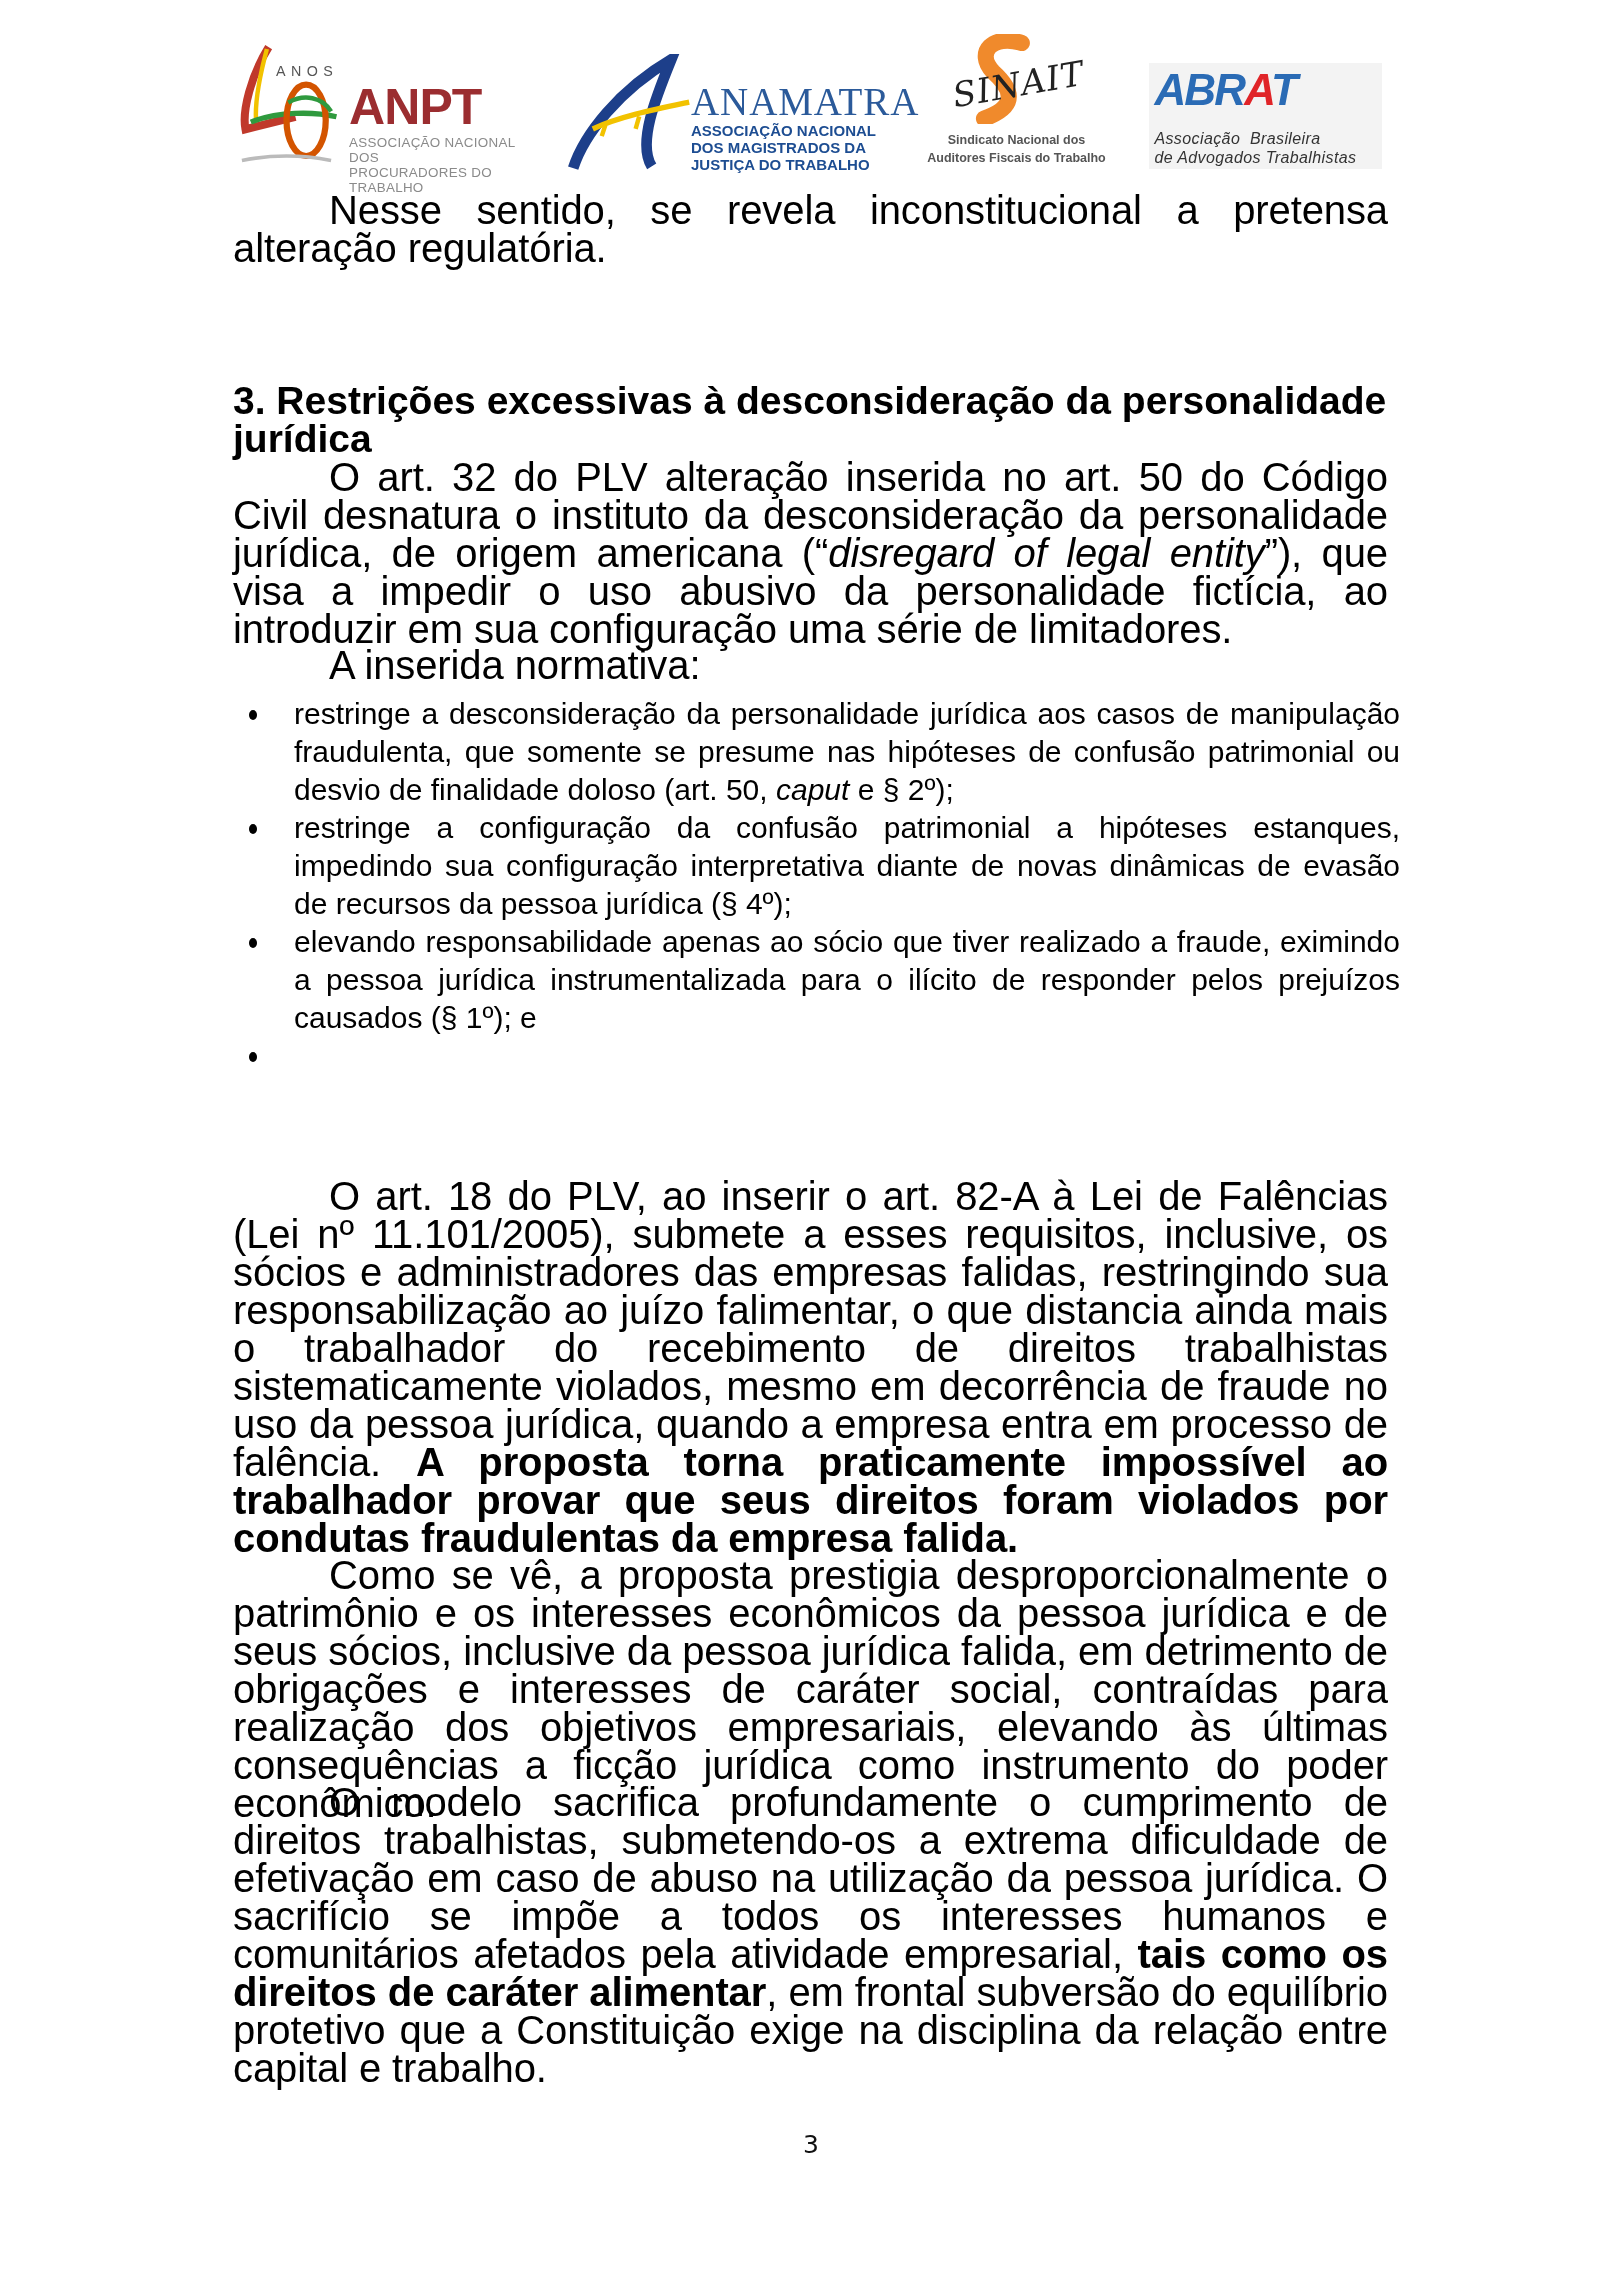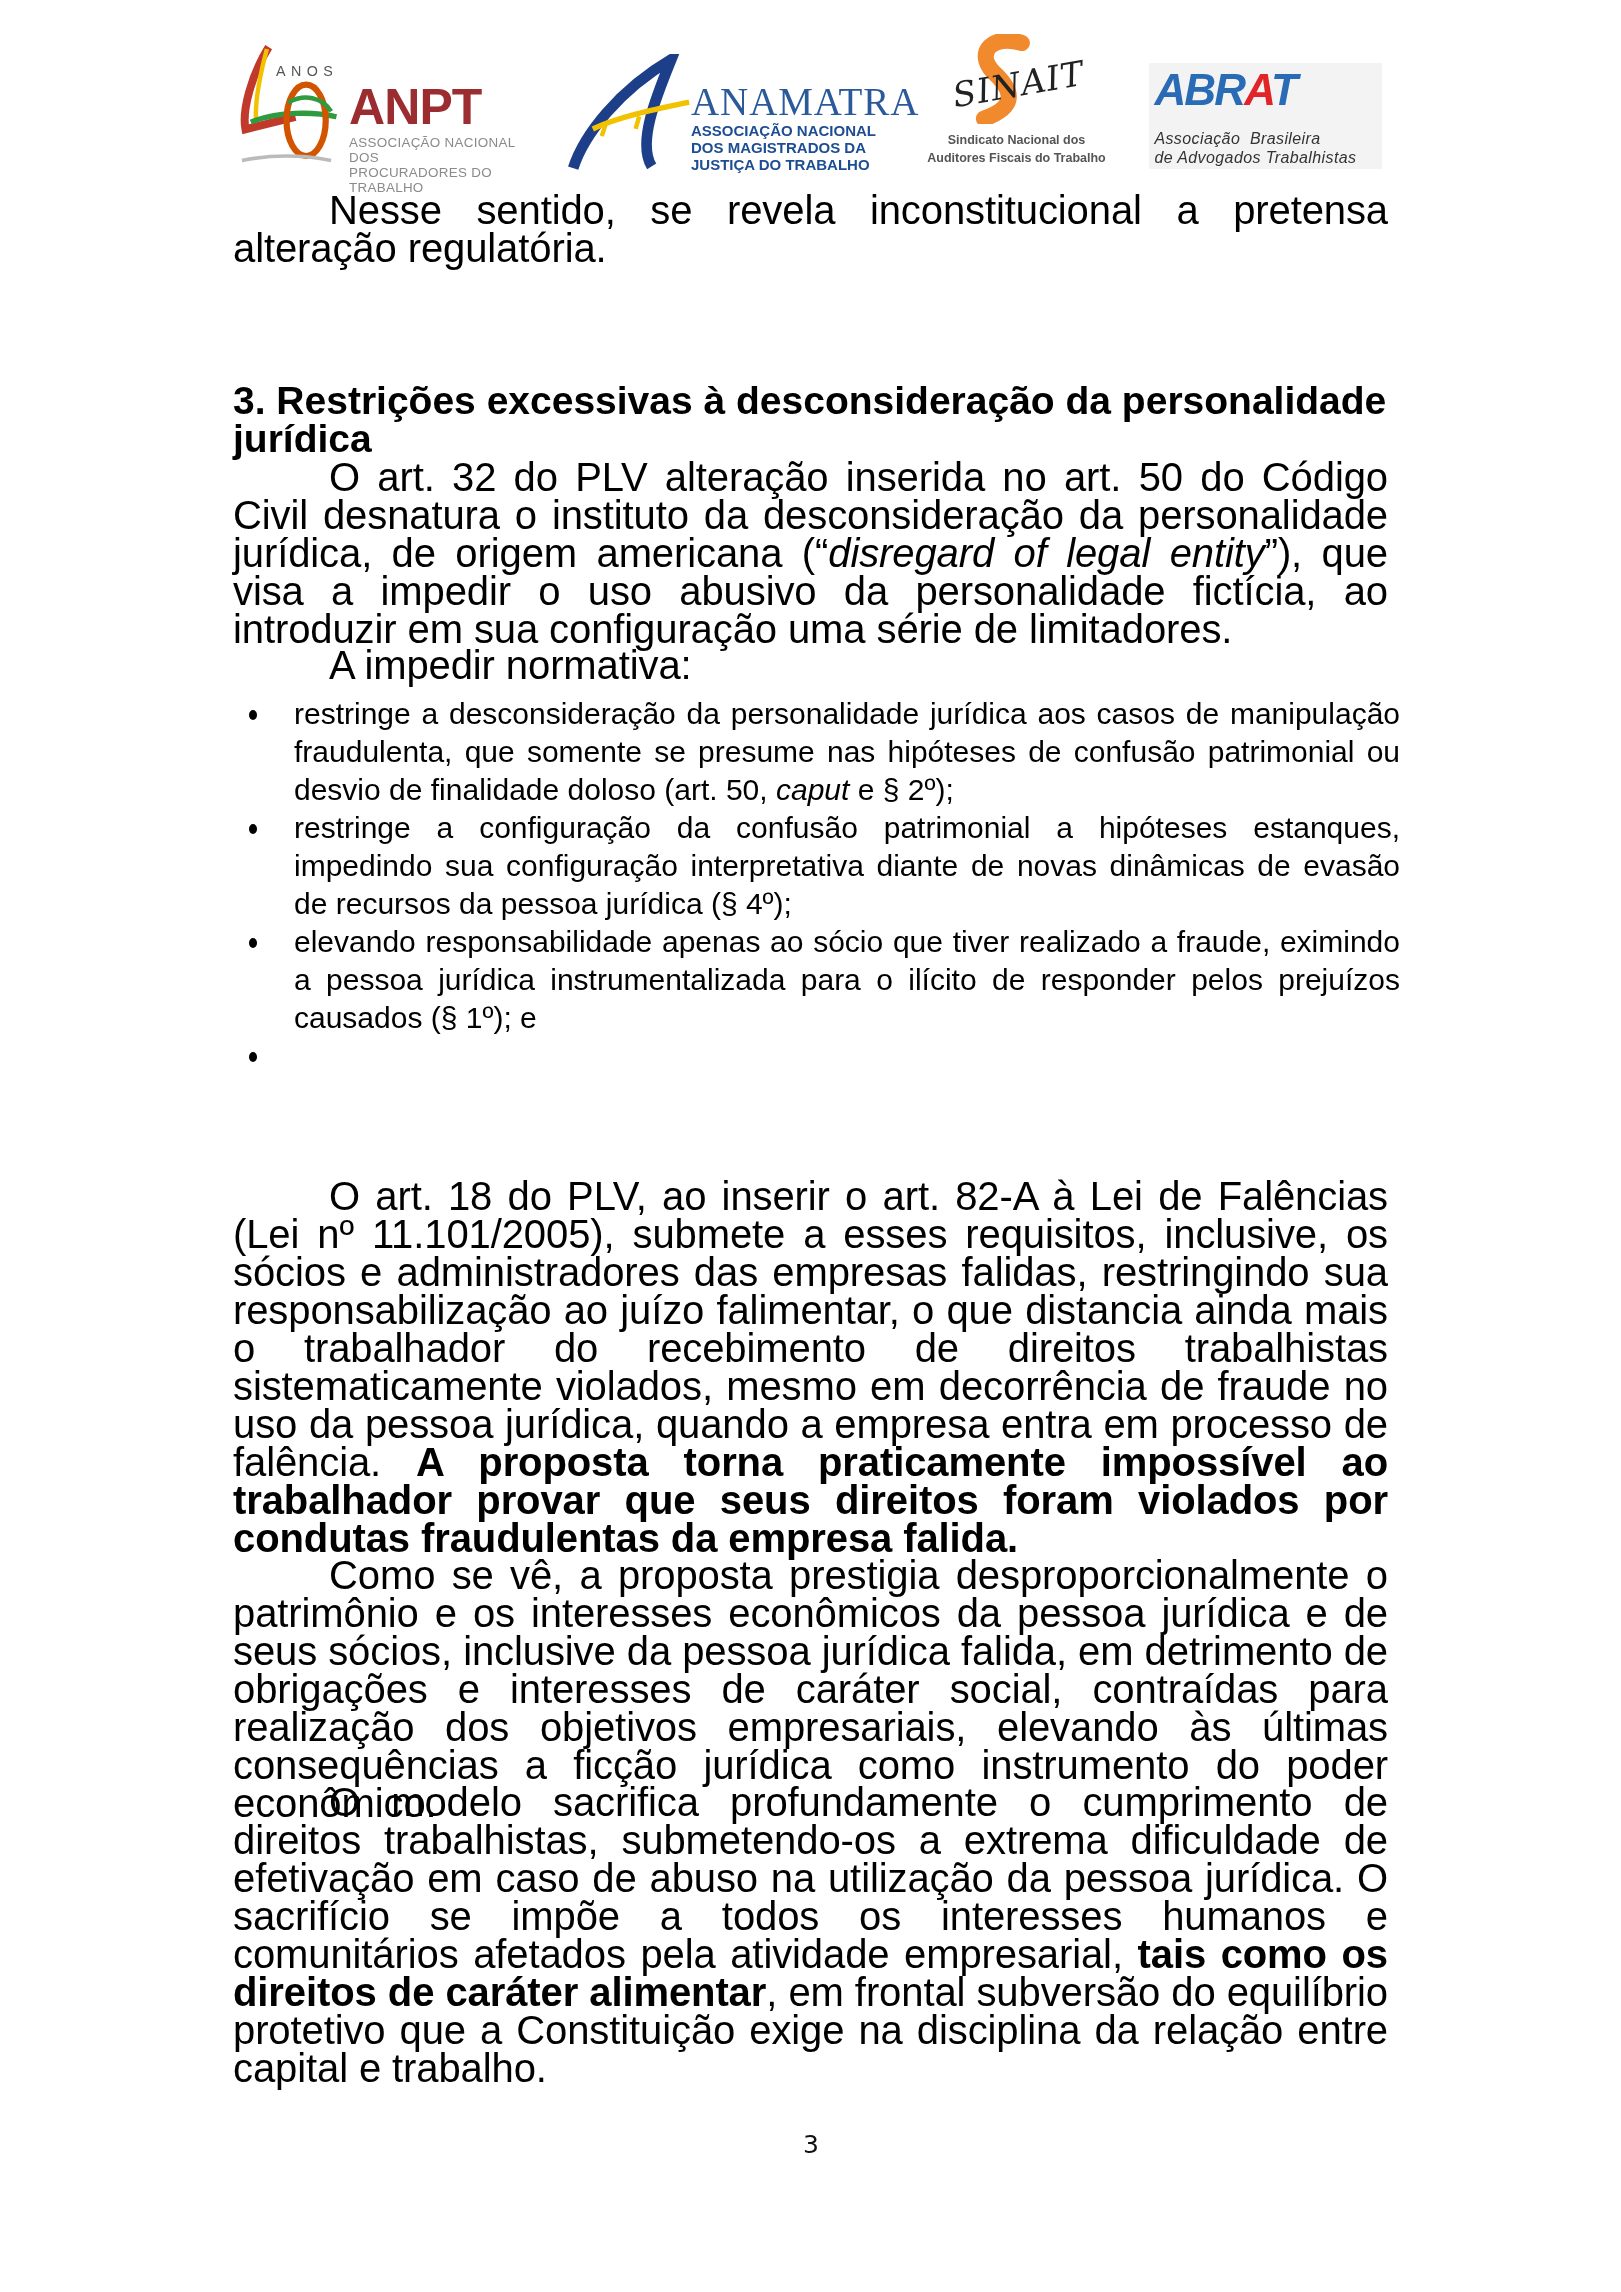--- a/index.html
+++ b/index.html
@@ -105,21 +105,21 @@
   </div>
 
   <div class="content">
 
     <div class="p indent" style="top:191px">Nesse sentido, se revela inconstitucional a pretensa alteração regulatória.</div>
 
     <div class="heading" style="top:382px">3. Restrições excessivas à desconsideração da personalidade jurídica</div>
 
     <div class="p indent" style="top:458px"><span>O art. 32 do PLV alteração inserida no art. 50 do Código Civil desnatura o instituto da desconsideração da personalidade jurídica, de origem americana (“</span><span class="i">disregard of legal entity</span><span>”), que visa a impedir o uso abusivo da personalidade fictícia, ao introduzir em sua configuração uma série de limitadores.</span></div>
 
-    <div class="p indent" style="top:646px">A impedir normativa:</div>
+    <div class="p indent" style="top:646px">A inserida normativa:</div>
 
     <ul class="bullets" style="top:683px">
       <li><span class="dot"></span><span> restringe a desconsideração da personalidade jurídica aos casos de manipulação fraudulenta, que somente se presume nas hipóteses de confusão patrimonial ou desvio de finalidade doloso (art. 50, </span><span class="i">caput</span><span> e § 2º);</span></li>
       <li><span class="dot"></span><span>restringe a configuração da confusão patrimonial a hipóteses estanques, impedindo sua configuração interpretativa diante de novas dinâmicas de evasão de recursos da pessoa jurídica (§ 4º);</span></li>
       <li><span class="dot"></span><span>elevando responsabilidade apenas ao sócio que tiver realizado a fraude, eximindo a pessoa jurídica instrumentalizada para o ilícito de responder pelos prejuízos causados (§ 1º); e</span></li>
       <li><span class="dot"></span></li>
     </ul>
 
     <div class="p indent" style="top:1177px"><span>O art. 18 do PLV, ao inserir o art. 82-A à Lei de Falências (Lei nº 11.101/2005), submete a esses requisitos, inclusive, os sócios e administradores das empresas falidas, restringindo sua responsabilização ao juízo falimentar, o que distancia ainda mais o trabalhador do recebimento de direitos trabalhistas sistematicamente violados, mesmo em decorrência de fraude no uso da pessoa jurídica, quando a empresa entra em processo de falência. </span><span class="b">A proposta torna praticamente impossível ao trabalhador provar que seus direitos foram violados por condutas fraudulentas da empresa falida.</span></div>
 

